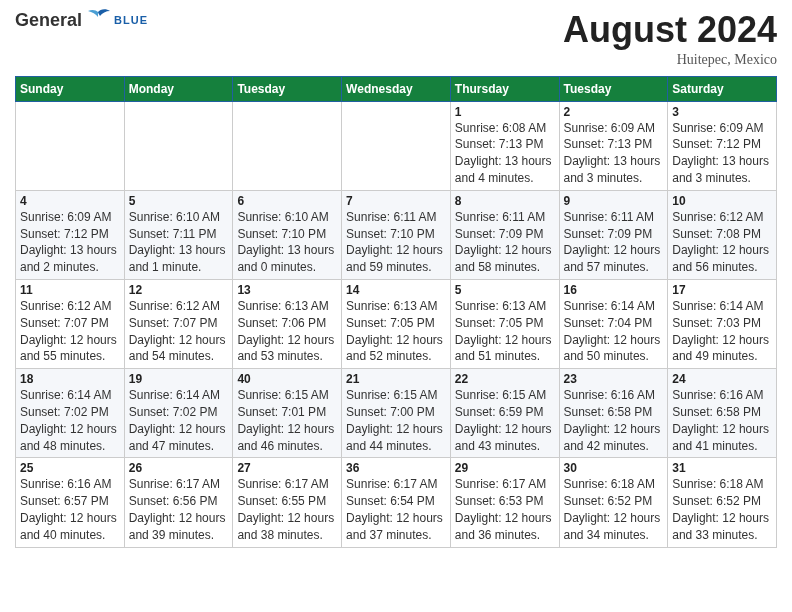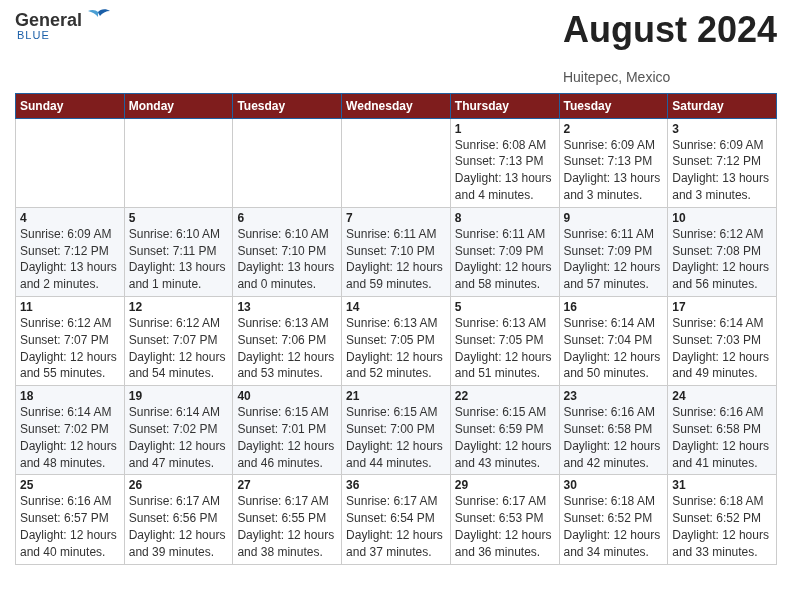--- a/index.html
+++ b/index.html
@@ -17,61 +17,63 @@
       padding: 10px 15px 15px 15px;
     }
     .header {
       display: flex;
       justify-content: space-between;
       align-items: flex-start;
       margin-bottom: 8px;
     }
     .logo {
       display: flex;
-      flex-direction: column;
-      align-items: flex-start;
+      flex-direction: row;
+      align-items: center;
     }
     .logo-top {
       display: flex;
       align-items: center;
     }
     .logo-general {
       font-size: 18px;
       font-weight: bold;
       color: #333;
     }
     .logo-subtitle {
       font-size: 11px;
       color: #1a5fa8;
-      font-weight: normal;
+      font-weight: bold;
       letter-spacing: 1px;
       text-transform: uppercase;
       margin-top: -2px;
       margin-left: 2px;
     }
     .title-block {
+      text-align: right;
     }
     .month-title {
       font-size: 36px;
       font-weight: bold;
       color: #222;
       line-height: 1.1;
     }
     .location {
       font-size: 14px;
       color: #555;
-      margin-top: 19px;
+      margin-top: 2px;
+      font-family: Liberation Serif, serif;
     }
     .calendar {
       width: 100%;
       border-collapse: collapse;
       border: 1px solid #ccc;
     }
     .calendar th {
-      background: #7f1d1d;
+      background: #15803d;
       color: #fff;
       font-size: 12px;
       font-weight: bold;
       padding: 5px 4px;
       text-align: left;
       border: 1px solid #2060a0;
     }
     .calendar td {
       vertical-align: top;
       border: 1px solid #ccc;

